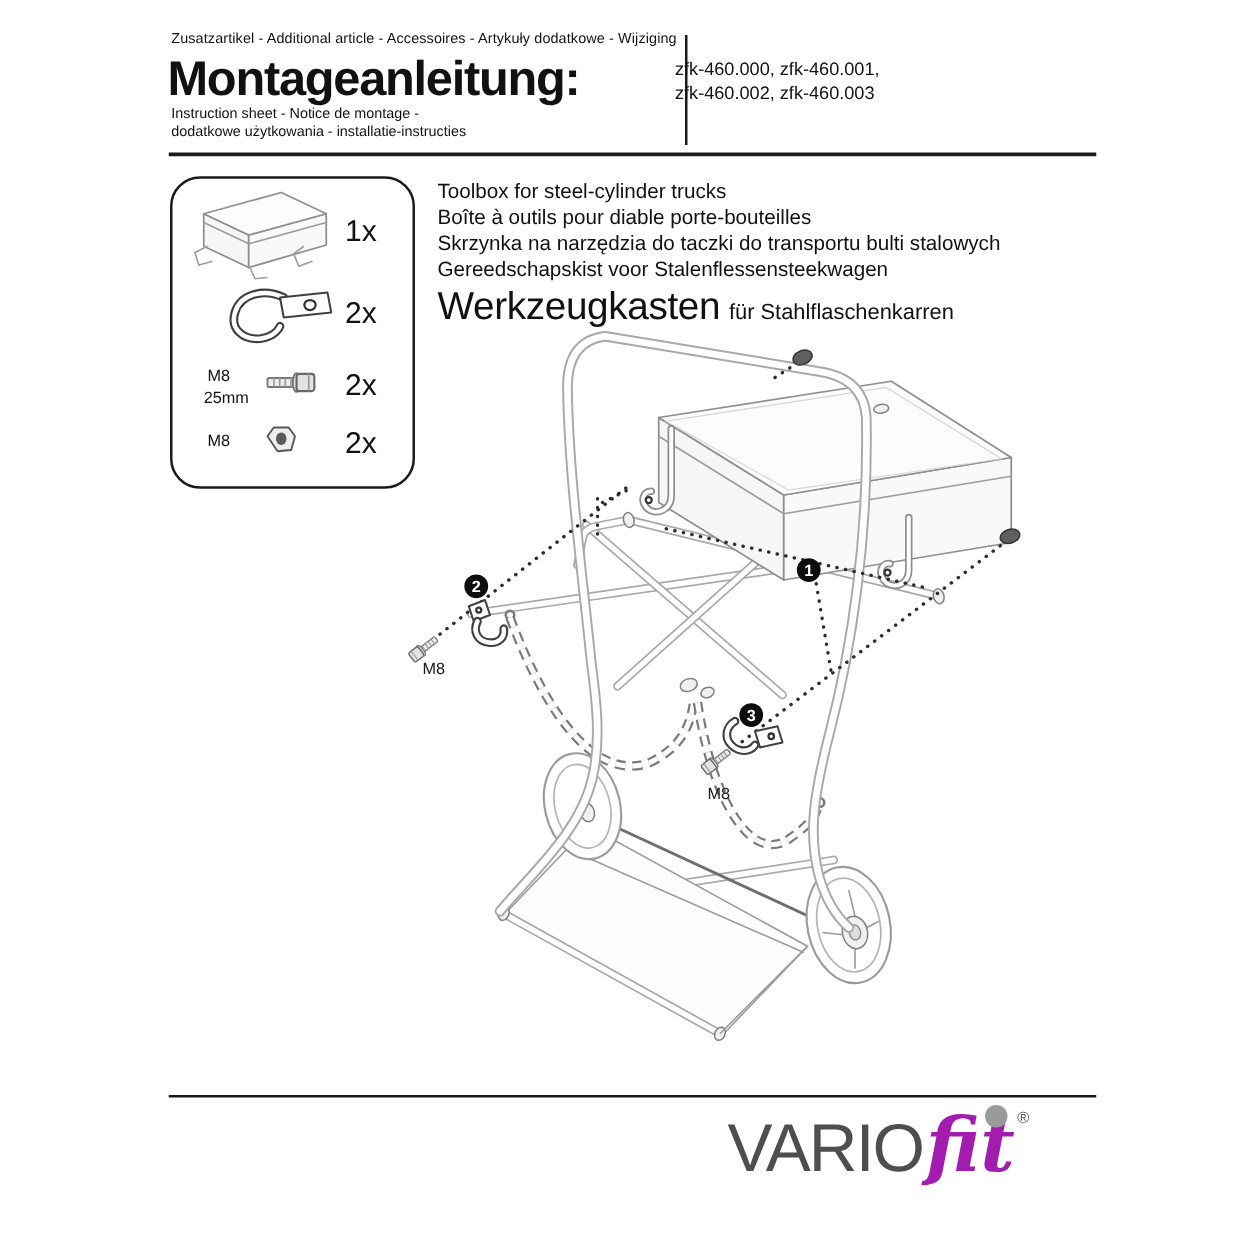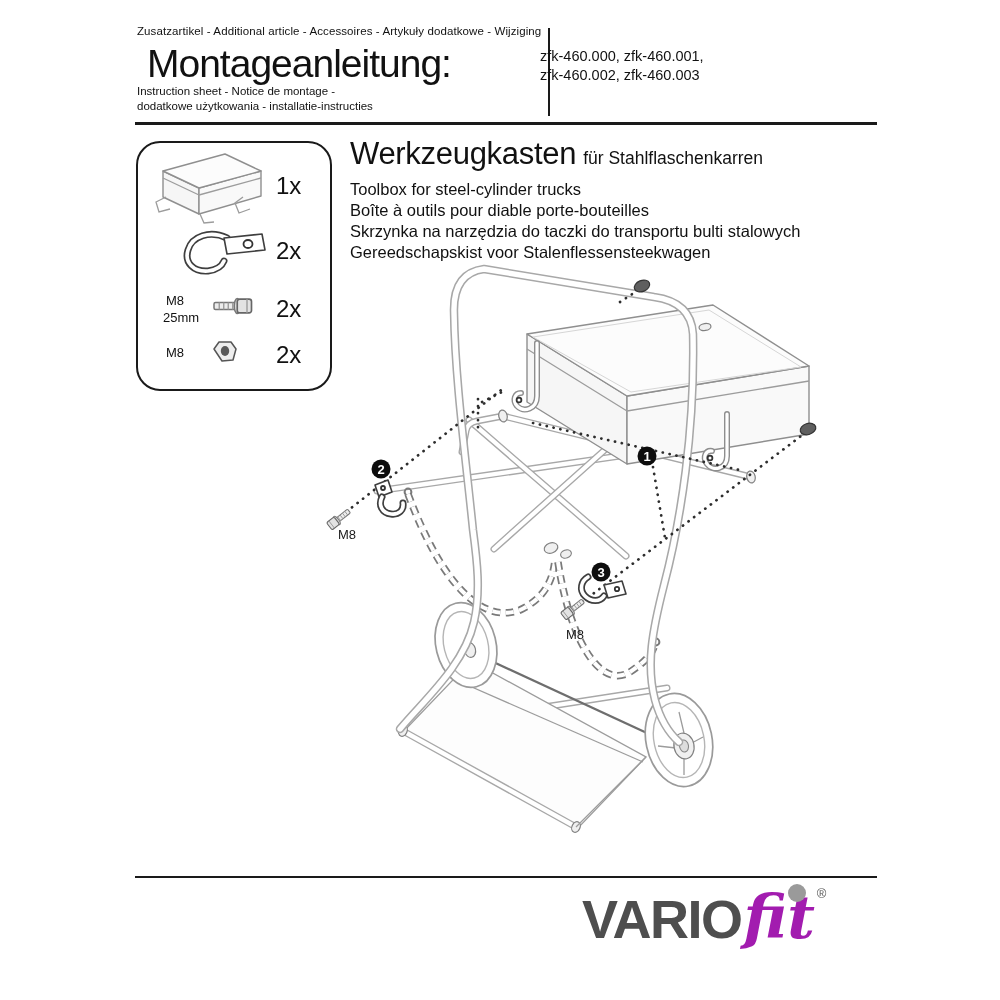--- a/index.html
+++ b/index.html
@@ -1,20 +1,20 @@
 <!DOCTYPE html>
 <html><head>
 <meta charset="utf-8">
 <style>
   html,body{margin:0;padding:0}
   body{width:1000px;height:1000px;background:#fff;font-family:"Liberation Sans",sans-serif;color:#111;position:relative;overflow:hidden}
   .abs{position:absolute}
   
   #hdr-top{left:137px;top:25px;font-size:11.5px;letter-spacing:.1px;white-space:nowrap}
-  #page-title{left:147px;top:42px;font-size:39px;font-weight:400;letter-spacing:-1px;margin:0;white-space:nowrap}
+  #page-title{left:134px;top:42px;font-size:39px;font-weight:700;letter-spacing:-1px;margin:0;white-space:nowrap}
   #hdr-sub1{left:137px;top:85px;font-size:11.5px;white-space:nowrap}
   #hdr-sub2{left:137px;top:100px;font-size:11.5px;white-space:nowrap}
   #hdr-divider{left:548px;top:28px;width:2px;height:88px;background:#1a1a1a}
   #hdr-codes{left:540px;top:47px;font-size:14.5px;line-height:18.5px;white-space:nowrap}
   .rule{background:#1a1a1a}
   #rule-top{left:135px;top:122px;width:742px;height:2.5px}
   
   #parts-box{left:136px;top:141px;width:192px;height:246px;border:2.5px solid #1a1a1a;border-radius:24px;background:transparent}
   .qty{font-size:24px;color:#111}
   .size-lbl{font-size:13px;color:#111}
@@ -50,21 +50,21 @@
   .bolt-th{stroke:#999;stroke-width:.9;fill:none}
   .bolt-fl{fill:#ddd;stroke:#777;stroke-width:1}
   .bolt-head{fill:#e3e3e3;stroke:#666;stroke-width:1.1}
   .cso{fill:none;stroke:#3f3f3f;stroke-width:7;stroke-linecap:round}
   .csi{fill:none;stroke:#fff;stroke-width:3.6;stroke-linecap:round}
   .plate{fill:#fff;stroke:#3f3f3f;stroke-width:1.6;stroke-linejoin:round}
   .hole{fill:#fff;stroke:#333;stroke-width:1.8}
   
   #rule-bottom{left:135px;top:876px;width:742px;height:2px}
   #logo{left:582px;top:882px;display:flex;align-items:baseline;height:64px}
-  #brand-bold{font-size:54px;font-weight:700;color:#4e4e4e;letter-spacing:-1.5px}
+  #brand-bold{font-size:54px;font-weight:400;color:#4e4e4e;letter-spacing:-1.5px}
   #brand-italic{font:italic 700 60px "DejaVu Serif",serif;color:#a21caf;margin-left:2px}
   #brand-dot{position:absolute;left:206px;top:2px;width:18px;height:18px;border-radius:50%;background:#9a9a9a}
   #brand-reg{font-size:13px;color:#555;align-self:flex-start;margin:4px 0 0 2px}
 </style>
 </head>
 <body>
 
 <div class="abs" id="hdr-top">Zusatzartikel - Additional article - Accessoires - Artykuły dodatkowe - Wijziging</div>
 <h1 class="abs" id="page-title">Montageanleitung:</h1>
 <div class="abs" id="hdr-sub1">Instruction sheet - Notice de montage  -</div>
@@ -79,28 +79,28 @@
 <div class="abs" id="parts-box"></div>
 <div class="abs qty" style="left:276px;top:172px">1x</div>
 <div class="abs qty" style="left:276px;top:237px">2x</div>
 <div class="abs qty" style="left:276px;top:295px">2x</div>
 <div class="abs qty" style="left:276px;top:341px">2x</div>
 <div class="abs size-lbl" style="left:166px;top:293px">M8</div>
 <div class="abs size-lbl" style="left:163px;top:310px">25mm</div>
 <div class="abs size-lbl" style="left:166px;top:345px">M8</div>
 
 <div class="abs" id="prod">
-  <div id="prod-line1">
-    <span id="prod-main">Werkzeugkasten</span><span id="prod-suffix">für Stahlflaschenkarren</span>
-  </div>
   <div id="prod-subs">
     <div class="prod-sub">Toolbox for steel-cylinder trucks</div>
     <div class="prod-sub">Boîte à outils pour diable porte-bouteilles</div>
     <div class="prod-sub">Skrzynka na narzędzia do taczki do transportu bulti stalowych</div>
     <div class="prod-sub">Gereedschapskist voor Stalenflessensteekwagen</div>
+  </div>
+  <div id="prod-line1">
+    <span id="prod-main">Werkzeugkasten</span><span id="prod-suffix">für Stahlflaschenkarren</span>
   </div>
 </div>
 
 <svg class="abs" id="art" width="1000" height="1000" viewBox="0 0 1000 1000">
   <defs>
     <g id="bolt">
       <rect x="-15.5" y="-2.4" width="15.5" height="4.8" rx="1" class="bolt-shaft"></rect>
       <path class="bolt-th" d="M-12.5,-2.4 V2.4 M-9.5,-2.4 V2.4 M-6.5,-2.4 V2.4 M-3.5,-2.4 V2.4"></path>
       <ellipse cx="-15.5" cy="0" rx="2" ry="5" class="bolt-fl"></ellipse>
       <rect x="-25" y="-4.6" width="9.5" height="9.2" rx="1.6" class="bolt-head"></rect>

